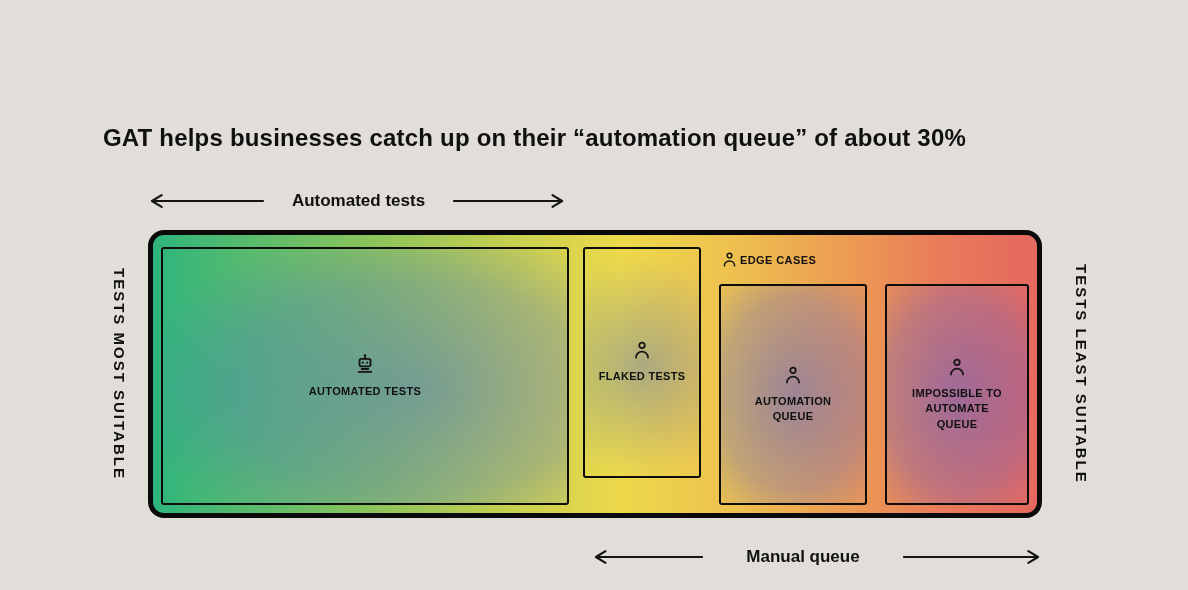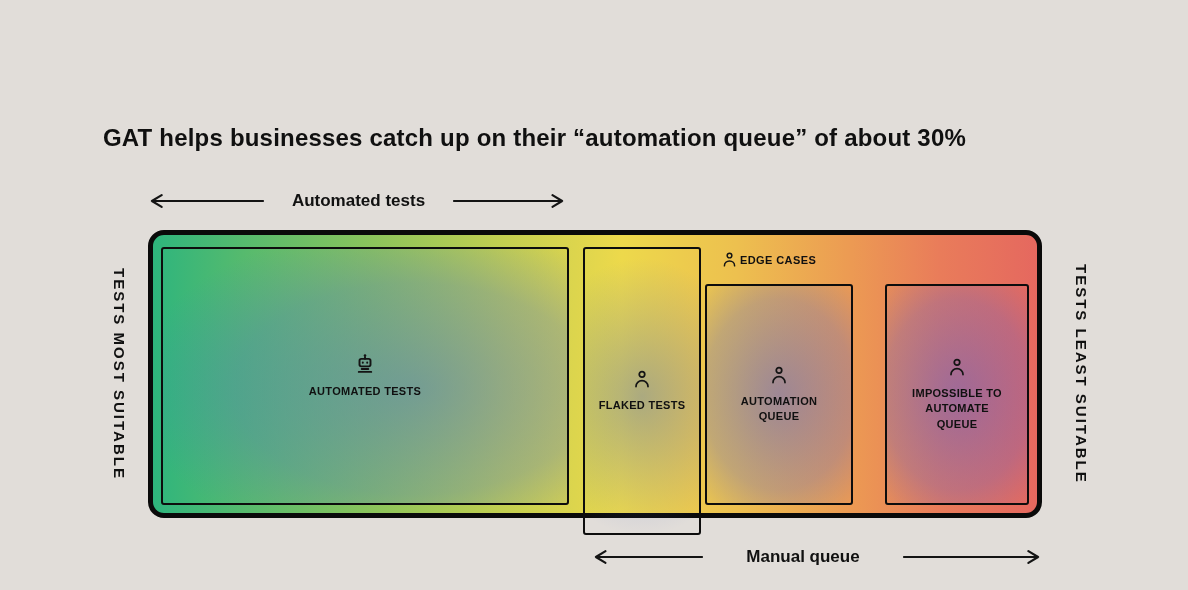--- a/index.html
+++ b/index.html
@@ -83,26 +83,26 @@
     justify-content:center;
     gap:9px;
     text-align:center;
   }
   .box1 {
     left:8px; top:12px; width:408px; height:258px;
     background:radial-gradient(85% 80% at 62% 55%,
       rgba(74,114,206,0.50) 0%, rgba(74,114,206,0.30) 52%, rgba(74,114,206,0) 82%);
   }
   .box2 {
-    left:430px; top:12px; width:118px; height:288px;
+    left:430px; top:12px; width:118px; height:231px;
     background:radial-gradient(130% 65% at 50% 52%,
       rgba(80,110,200,0.42) 0%, rgba(80,110,200,0) 75%);
   }
   .box3 {
-    left:552px; top:49px; width:148px; height:221px;
+    left:566px; top:49px; width:148px; height:221px;
     background:radial-gradient(95% 80% at 50% 50%,
       rgba(92,100,205,0.55) 0%, rgba(92,100,205,0.30) 55%, rgba(92,100,205,0) 84%);
   }
   .box4 {
     left:732px; top:49px; width:144px; height:221px;
     background:radial-gradient(95% 80% at 50% 50%,
       rgba(98,94,202,0.55) 0%, rgba(98,94,202,0.30) 55%, rgba(98,94,202,0) 84%);
   }
   .box-label {
     font-size:11px;

